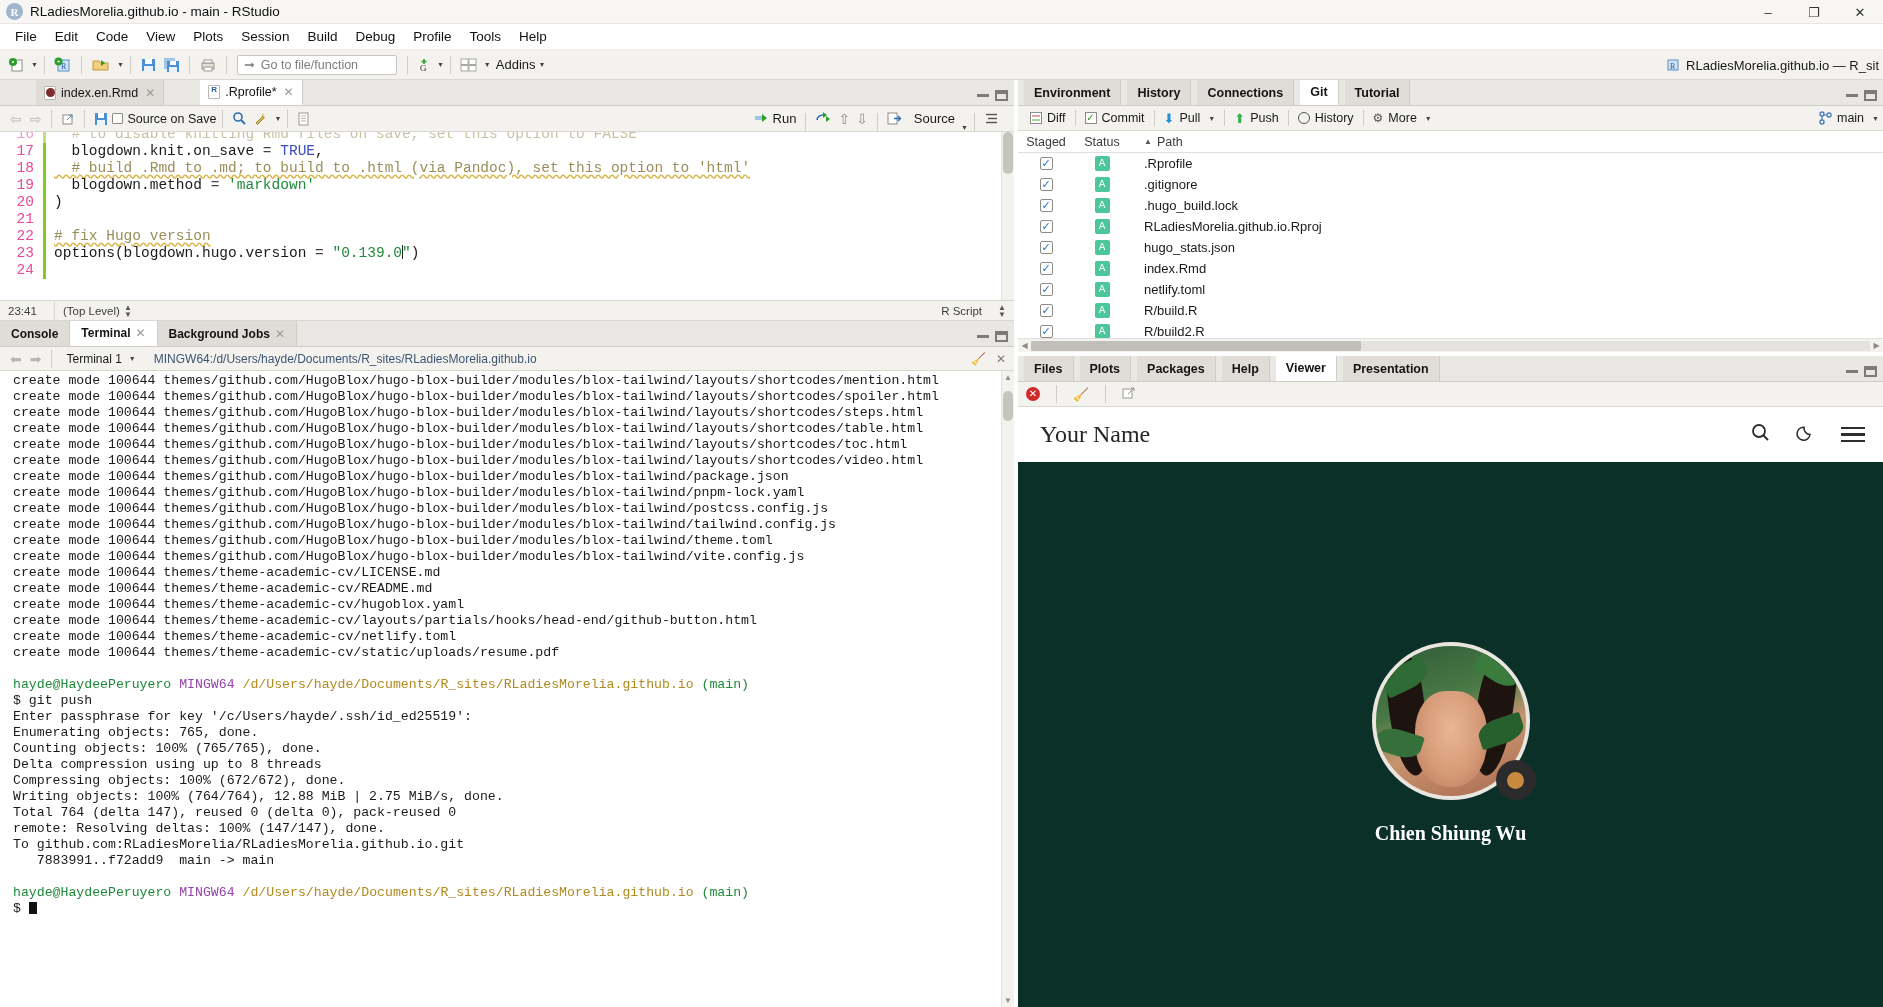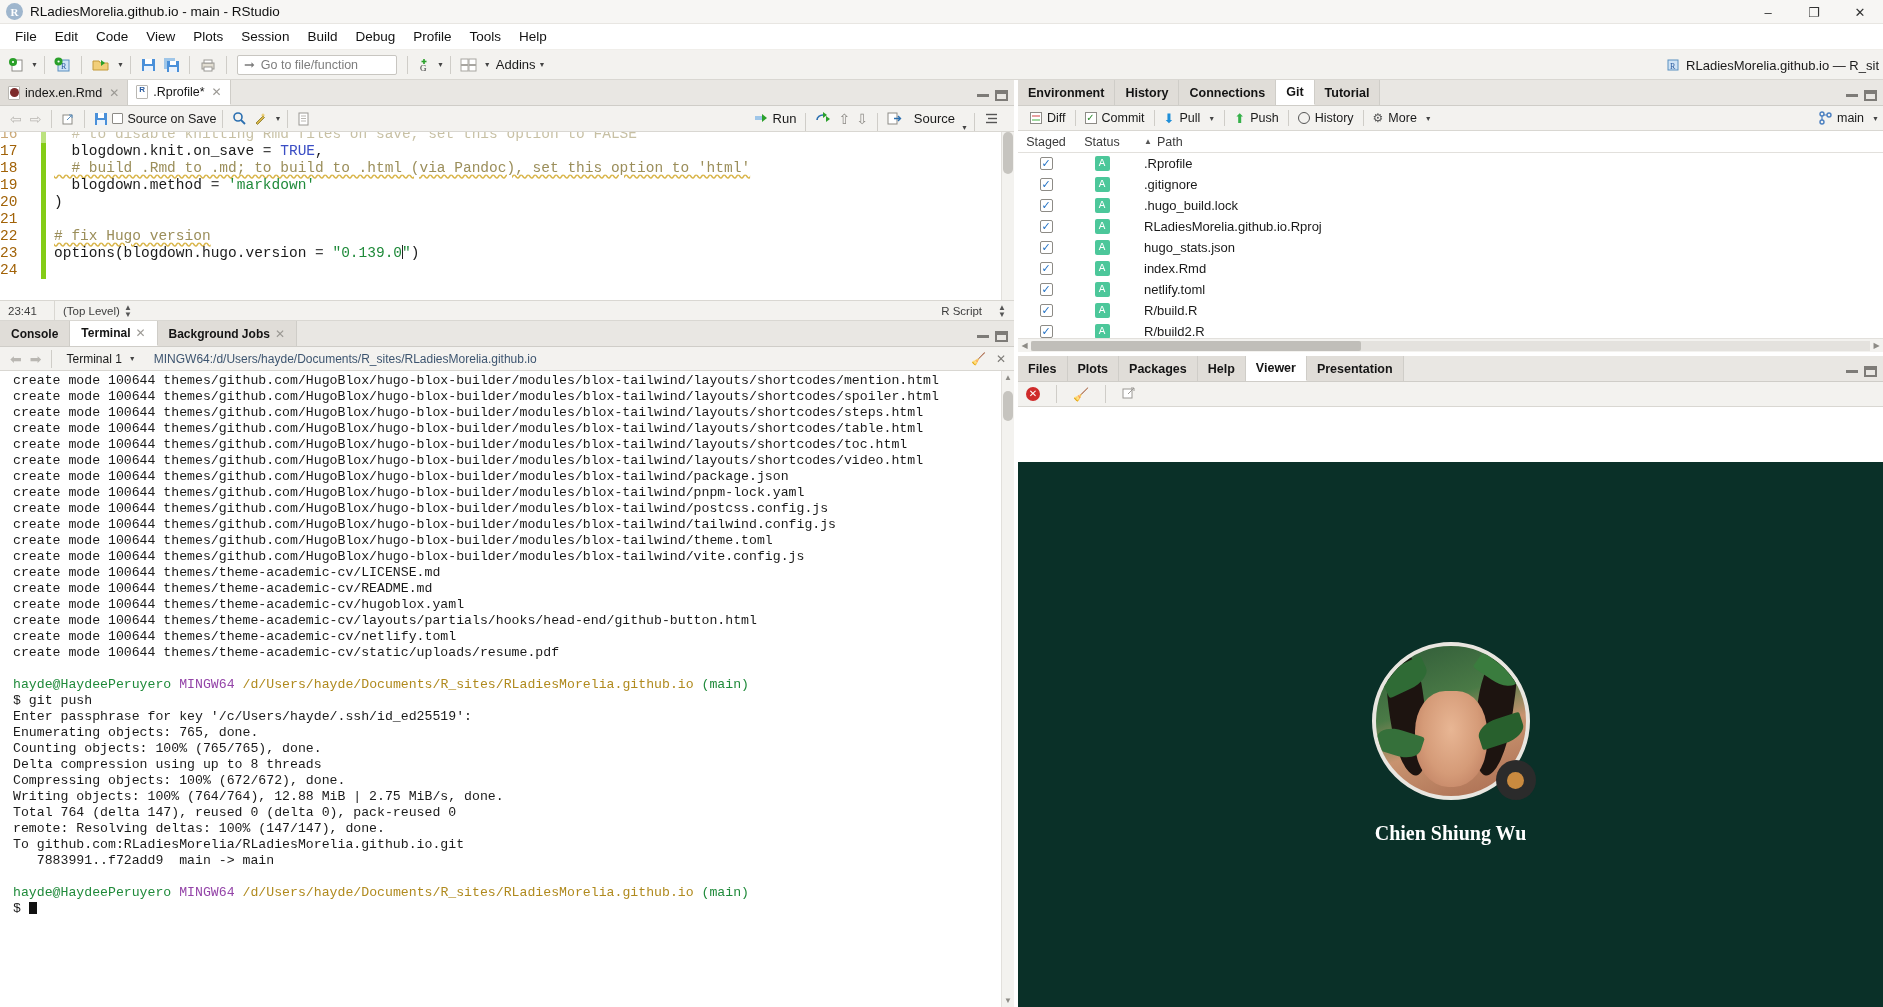--- a/index.html
+++ b/index.html
@@ -73,21 +73,21 @@
 
   
   .tabstrip {
     height: 26px; background: #e9e7e3;
     border-bottom: 1px solid #cfcdc8;
     display: flex; align-items: flex-end; position: relative;
   }
   .tab {
     height: 25px; display: flex; align-items: center; gap: 5px;
     padding: 0 8px; font-size: 12.5px; color: #141414;
-    background: #e0ddd8; border-right: 1px solid #cfcdc8;
+    background: #e0ddd8; border-right: 1px solid #cfcdc8; margin-left: 36px;
   }
   .tab.active { background: #ffffff; border-bottom: 1px solid #fff; }
   .tab .x { color: #9a9893; font-size: 12px; margin-left: 2px; }
   .fileicon {
     width: 12px; height: 14px; border-radius: 1px;
     background: #fff; border: 1px solid #b9b7b2; position: relative;
   }
   .fileicon.rmd::after {
     content: ""; position: absolute; left: 1px; top: 1px;
     width: 9px; height: 9px; border-radius: 50%; background: #7d2b2b;
@@ -115,22 +115,22 @@
   .ed-right { position: absolute; right: 12px; display: flex; align-items: flex-end; }
 
   
   .editor {
     position: absolute; top: 52px; left: 0; right: 0; height: 168px;
     background: #fff; overflow: hidden;
     font-family: "Liberation Mono", monospace; font-size: 14.5px;
   }
   .codeline { display: flex; height: 17px; line-height: 17px; white-space: pre; }
   .gutter {
-    width: 46px; min-width: 46px; padding-right: 9px;
-    color: #a16207; background: #fff; border-right: 5px solid #84cc16;
+    width: 46px; min-width: 46px; text-align: right; padding-right: 9px;
+    color: #ec4899; background: #fff; border-right: 3px solid #84cc16;
   }
   .codetext { padding-left: 8px; }
   .c-com { color: #9b8e5a; text-decoration: underline; text-decoration-style: wavy;
            text-decoration-color: #d9b54a; text-underline-offset: 2px; }
   .c-com-plain { color: #9b8e5a; }
   .c-kw { color: #3b4ec4; }
   .c-str { color: #1f8a3a; }
   .c-op { color: #444; }
   .cursor { display: inline-block; width: 1px; height: 14px; background: #222;
             vertical-align: -2px; margin: 0 -0.5px; }
@@ -194,21 +194,21 @@
   
   .rp-top { position: absolute; left: 0; top: 0; right: 0; height: 272px; }
   .rp-bot { position: absolute; left: 0; top: 276px; right: 0; bottom: 0; }
   .rtabs {
     height: 26px; background: #e9e7e3; border-bottom: 1px solid #cfcdc8;
     display: flex; align-items: flex-end; position: relative;
   }
   .rtab {
     height: 25px; display: flex; align-items: center; padding: 0 10px;
     font-size: 12.5px; font-weight: bold; color: #141414;
-    background: #e0ddd8; border-right: 1px solid #cfcdc8;
+    background: #e0ddd8; border-right: 1px solid #cfcdc8; margin-left: 6px;
   }
   .rtab.active { background: #fff; border-bottom: 1px solid #fff; }
 
   .gittoolbar {
     height: 25px; background: #f3f2ef; border-bottom: 1px solid #d9d7d2;
     display: flex; align-items: center; padding: 0 6px; font-size: 12.5px;
     position: relative; overflow: hidden;
   }
   .gt-item { display: flex; align-items: center; gap: 5px; padding: 0 6px; }
   .gt-sep { width: 1px; height: 16px; background: #cfcdc8; margin: 0 3px; }
@@ -852,20 +852,41 @@
           <span class="tb-sep"></span>
           <span>
             <svg width="14" height="13" viewBox="0 0 14 13">
                 <rect x="1" y="3" width="9" height="9" fill="#fff" stroke="#9a9894"></rect>
                 <path d="M6 8l6-6M9 2h3v3" stroke="#9a9894" fill="none"></path>
               </svg>
           </span>
         </div>
 
         <div class="viewer">
+          <div class="site-nav">
+            <div class="site-name">Your Name</div>
+            <div class="site-nav-icons">
+              <span class="nav-ic">
+                <svg width="19" height="19" viewBox="0 0 19 19">
+                    <circle cx="8" cy="8" r="6" fill="none" stroke="#2e2e2e" stroke-width="1.8"></circle>
+                    <line x1="12.5" y1="12.5" x2="17" y2="17" stroke="#2e2e2e" stroke-width="2"></line>
+                  </svg>
+              </span>
+              <span class="nav-ic">
+                <svg width="19" height="19" viewBox="0 0 19 19">
+                    <path d="M14 11.5A6.5 6.5 0 018 4.2a6.5 6.5 0 106 7.3z" fill="none" stroke="#2e2e2e" stroke-width="1.6"></path>
+                  </svg>
+              </span>
+              <span class="burger">
+                <span></span>
+                  <span></span>
+                  <span></span>
+              </span>
+            </div>
+          </div>
           <div class="site-hero">
             <div class="avatar-wrap">
               <div class="avatar">
                 <div class="hair-l"></div>
                 <div class="hair-r"></div>
                 <div class="face"></div>
                 <div class="leaf l1"></div>
                 <div class="leaf l2"></div>
                 <div class="leaf l3"></div>
                 <div class="leaf l4"></div>

